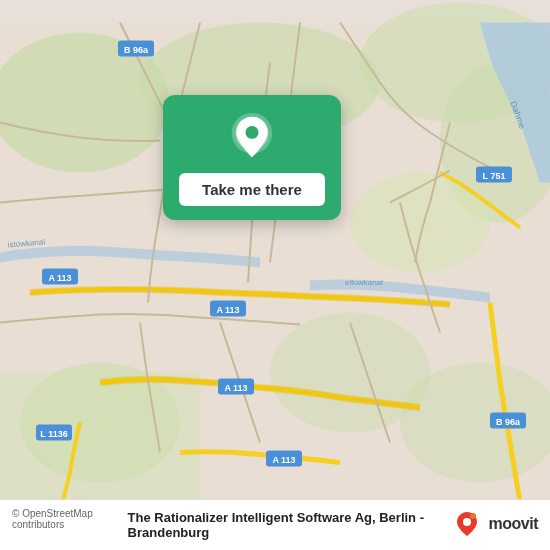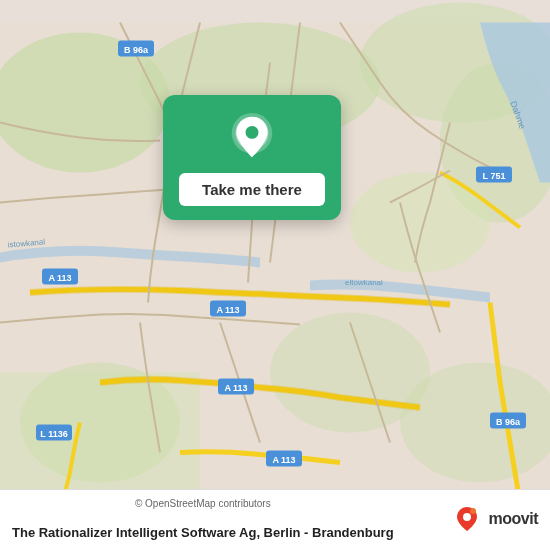--- a/index.html
+++ b/index.html
@@ -71,34 +71,33 @@
       padding: 8px 12px 10px 12px;
       border-top: 1px solid #ddd;
       display: flex;
       justify-content: space-between;
       align-items: center;
       z-index: 20;
     }
 
     #bottom-left {
       display: flex;
-      flex-direction: column;
-      align-items: center;
+      flex-direction: row;
     }
 
     #attribution {
       font-size: 10px;
       color: #666;
     }
 
     #location-name {
       font-size: 13px;
       font-weight: 600;
       color: #222;
-      margin-top: 16px;
+      margin-top: 2px;
     }
 
     #moovit-logo {
       display: flex;
       align-items: center;
       gap: 8px;
     }
 
     #moovit-icon {
       width: 28px;

